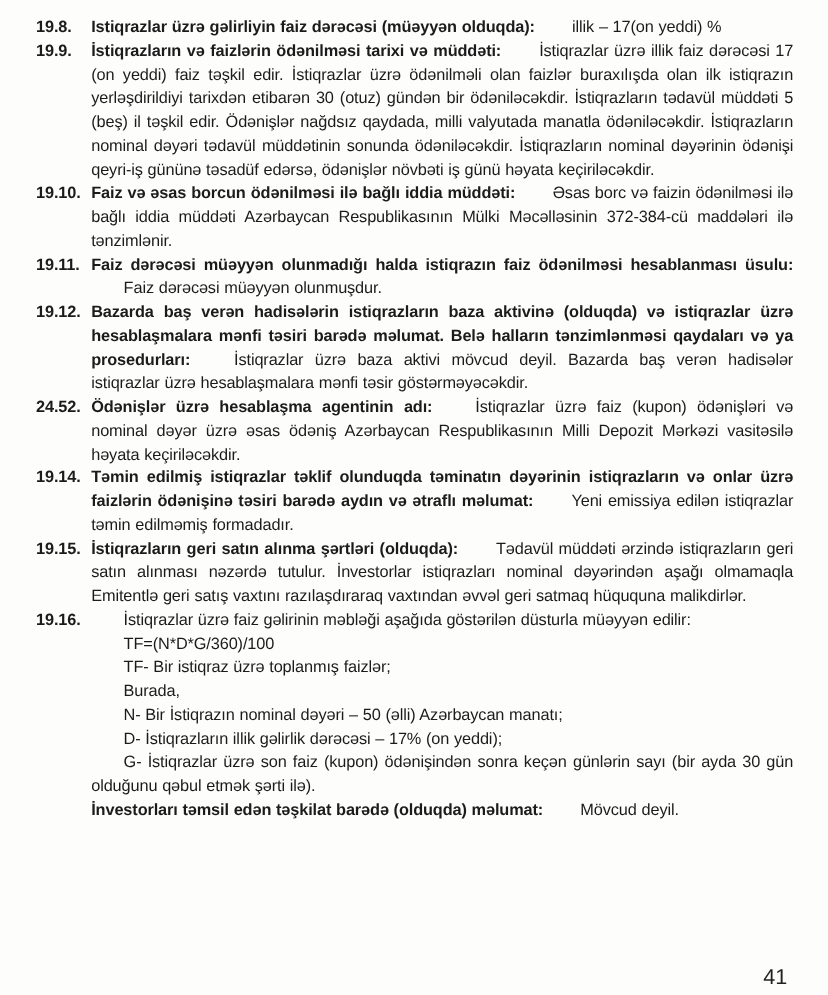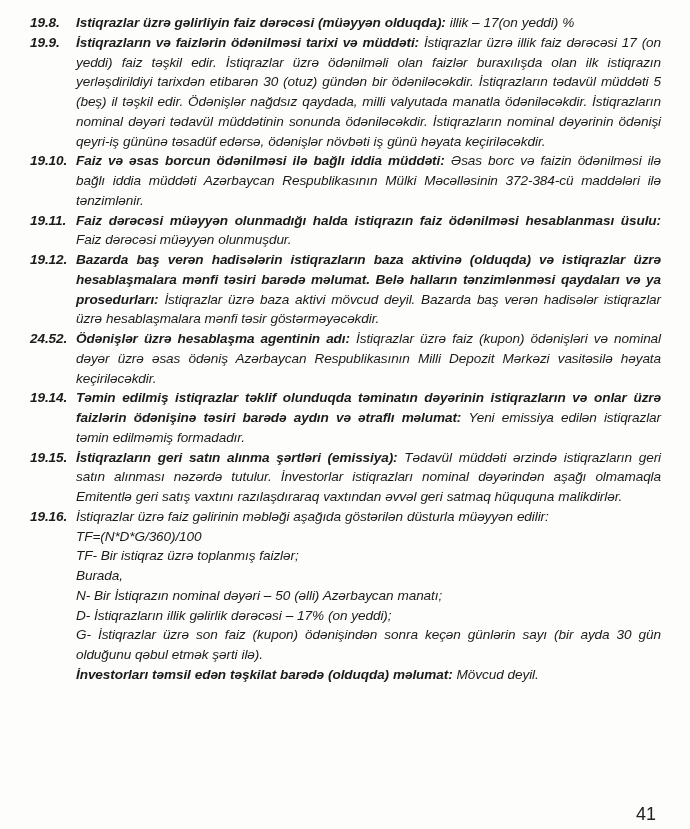--- a/index.html
+++ b/index.html
@@ -16,21 +16,20 @@
     position: relative;
   }
   .doc {
     padding: 13px 29px 0 30px;
     box-sizing: border-box;
     width: 690px;
   }
   .item {
     display: flex;
     align-items: flex-start;
-    font-style: italic;
   }
   .num {
     width: 46px;
     flex-shrink: 0;
     font-weight: bold;
     font-size: 13.6px;
     line-height: 19.75px;
     letter-spacing: -0.1px;
   }
   .body {
@@ -43,20 +42,21 @@
     text-align: justify;
     text-align-last: left;
     letter-spacing: -0.1px;
     word-spacing: 0.3px;
   }
   .para .b {
     font-weight: bold;
   }
   .para .r {
     font-weight: normal;
+    margin-left: 27px;
   }
   .page-number {
     position: absolute;
     right: 34px;
     bottom: 4px;
     font-size: 18px;
     color: #222;
   }
 </style>
 </head>
@@ -102,21 +102,21 @@
       </div>
       <div class="item">
         <div class="num">19.14.</div>
         <div class="body">
           <div class="para"><span class="b">Təmin edilmiş istiqrazlar təklif olunduqda təminatın dəyərinin istiqrazların və onlar üzrə faizlərin ödənişinə təsiri barədə aydın və ətraflı məlumat: </span><span class="r">Yeni emissiya edilən istiqrazlar təmin edilməmiş formadadır.</span></div>
         </div>
       </div>
       <div class="item">
         <div class="num">19.15.</div>
         <div class="body">
-          <div class="para"><span class="b">İstiqrazların geri satın alınma şərtləri (emissiya): </span><span class="r">Tədavül müddəti ərzində istiqrazların geri satın alınması nəzərdə tutulur. İnvestorlar istiqrazları nominal dəyərindən aşağı olmamaqla Emitentlə geri satış vaxtını razılaşdıraraq vaxtından əvvəl geri satmaq hüququna malikdirlər.</span></div>
+          <div class="para"><span class="b">İstiqrazların geri satın alınma şərtləri (olduqda): </span><span class="r">Tədavül müddəti ərzində istiqrazların geri satın alınması nəzərdə tutulur. İnvestorlar istiqrazları nominal dəyərindən aşağı olmamaqla Emitentlə geri satış vaxtını razılaşdıraraq vaxtından əvvəl geri satmaq hüququna malikdirlər.</span></div>
         </div>
       </div>
       <div class="item">
         <div class="num">19.16.</div>
         <div class="body">
           <div class="para"><span class="r">İstiqrazlar üzrə faiz gəlirinin məbləği aşağıda göstərilən düsturla müəyyən edilir:</span></div>
           <div class="para"><span class="r">TF=(N*D*G/360)/100</span></div>
           <div class="para"><span class="r">TF- Bir istiqraz üzrə toplanmış faizlər;</span></div>
           <div class="para"><span class="r">Burada,</span></div>
           <div class="para"><span class="r">N- Bir İstiqrazın nominal dəyəri – 50 (əlli) Azərbaycan manatı;</span></div>

